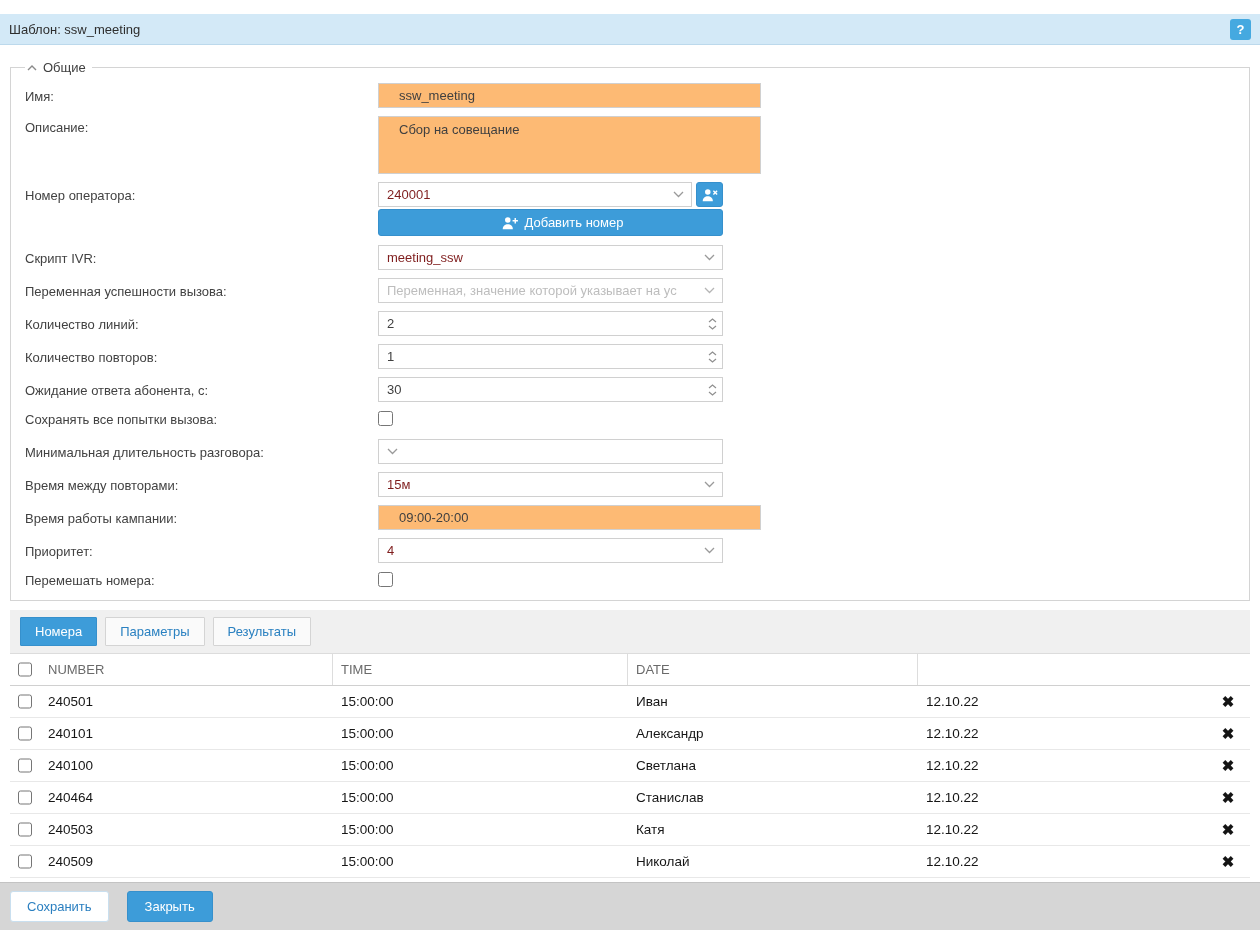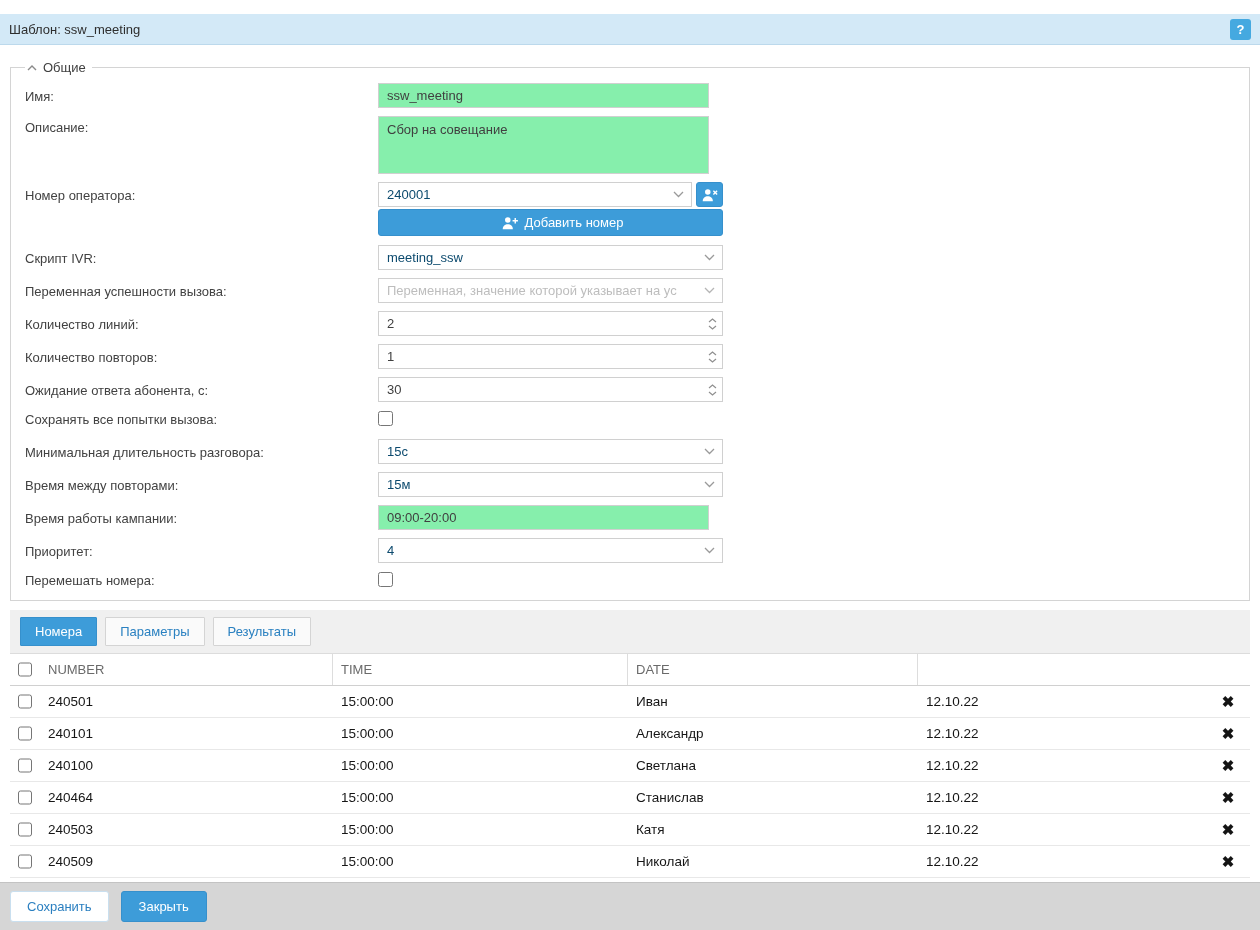--- a/index.html
+++ b/index.html
@@ -47,36 +47,36 @@
   }
 
   .frow { display: flex; align-items: center; margin-bottom: 8px; }
   .frow.top { align-items: flex-start; }
   .frow.last { margin-bottom: 2px; }
   .frow > label { width: 353px; flex: none; color: #424242; padding-top: 2px; }
   .frow.top > label { padding-top: 4px; }
   .no-label { margin-left: 353px; }
 
   .tfield {
-    width: 331px; height: 25px;
+    width: 383px; height: 25px;
     border: 1px solid #d0d0d0;
-    padding: 2px 8px;
-    font: inherit; color: #404040; background: #86efac;
+    padding: 2px 20px;
+    font: inherit; color: #404040; background: #fdba74;
     outline: none;
   }
   textarea.tfield { height: 58px; resize: none; padding-top: 5px; display: block; }
 
   .sel {
     width: 345px; height: 25px;
     border: 1px solid #d0d0d0; background: #fff;
     display: flex; align-items: center;
     padding: 0 7px 0 8px;
     cursor: pointer;
   }
-  .sel .txt { flex: 1; overflow: hidden; white-space: nowrap; color: #0c4a6e; }
+  .sel .txt { flex: 1; overflow: hidden; white-space: nowrap; color: #7f1d1d; }
   .sel .txt.placeholder { color: #bdbdbd; }
 
   .combo-row { display: flex; gap: 4px; width: 345px; }
   .combo-row .sel { flex: 1; width: auto; }
   .icon-btn {
     width: 27px; height: 25px; flex: none;
     background: #3d9cd9; border: 1px solid #3690cc; border-radius: 3px;
     display: flex; align-items: center; justify-content: center;
     cursor: pointer;
   }
@@ -144,21 +144,21 @@
   .cbcell { display: flex; justify-content: center; }
   .del { text-align: center; font-size: 15px; font-weight: bold; color: #141414; cursor: pointer; }
 
   
   .spacer { flex: 1; }
   .footer {
     flex: none;
     background: #d6d6d6;
     border-top: 1px solid #c3c3c3;
     padding: 8px 10px;
-    display: flex; gap: 12px;
+    display: flex; gap: 18px;
   }
   .btn-save {
     background: #fff; color: #2a7fc0;
     border: 1px solid #c9dfef; border-radius: 3px;
     padding: 7px 16px; font: inherit; cursor: pointer;
   }
   .btn-close {
     background: #3d9cd9; color: #fff;
     border: 1px solid #3690cc; border-radius: 3px;
     padding: 7px 17px; font: inherit; cursor: pointer;
@@ -288,21 +288,20 @@
     </div>
 
     <div class="frow cbrow">
       <label>Сохранять все попытки вызова:</label>
       <input type="checkbox" class="cb" style="">
     </div>
 
     <div class="frow">
       <label>Минимальная длительность разговора:</label>
       <div class="sel">
-        <span class="txt">15с</span>
         <svg width="11" height="7" viewBox="0 0 11 7">
             <path d="M1 1 L5.5 5.5 L10 1" fill="none" stroke="#9a9a9a" stroke-width="1.3"></path>
           </svg>
       </div>
     </div>
 
     <div class="frow">
       <label>Время между повторами:</label>
       <div class="sel">
         <span class="txt">15м</span>

